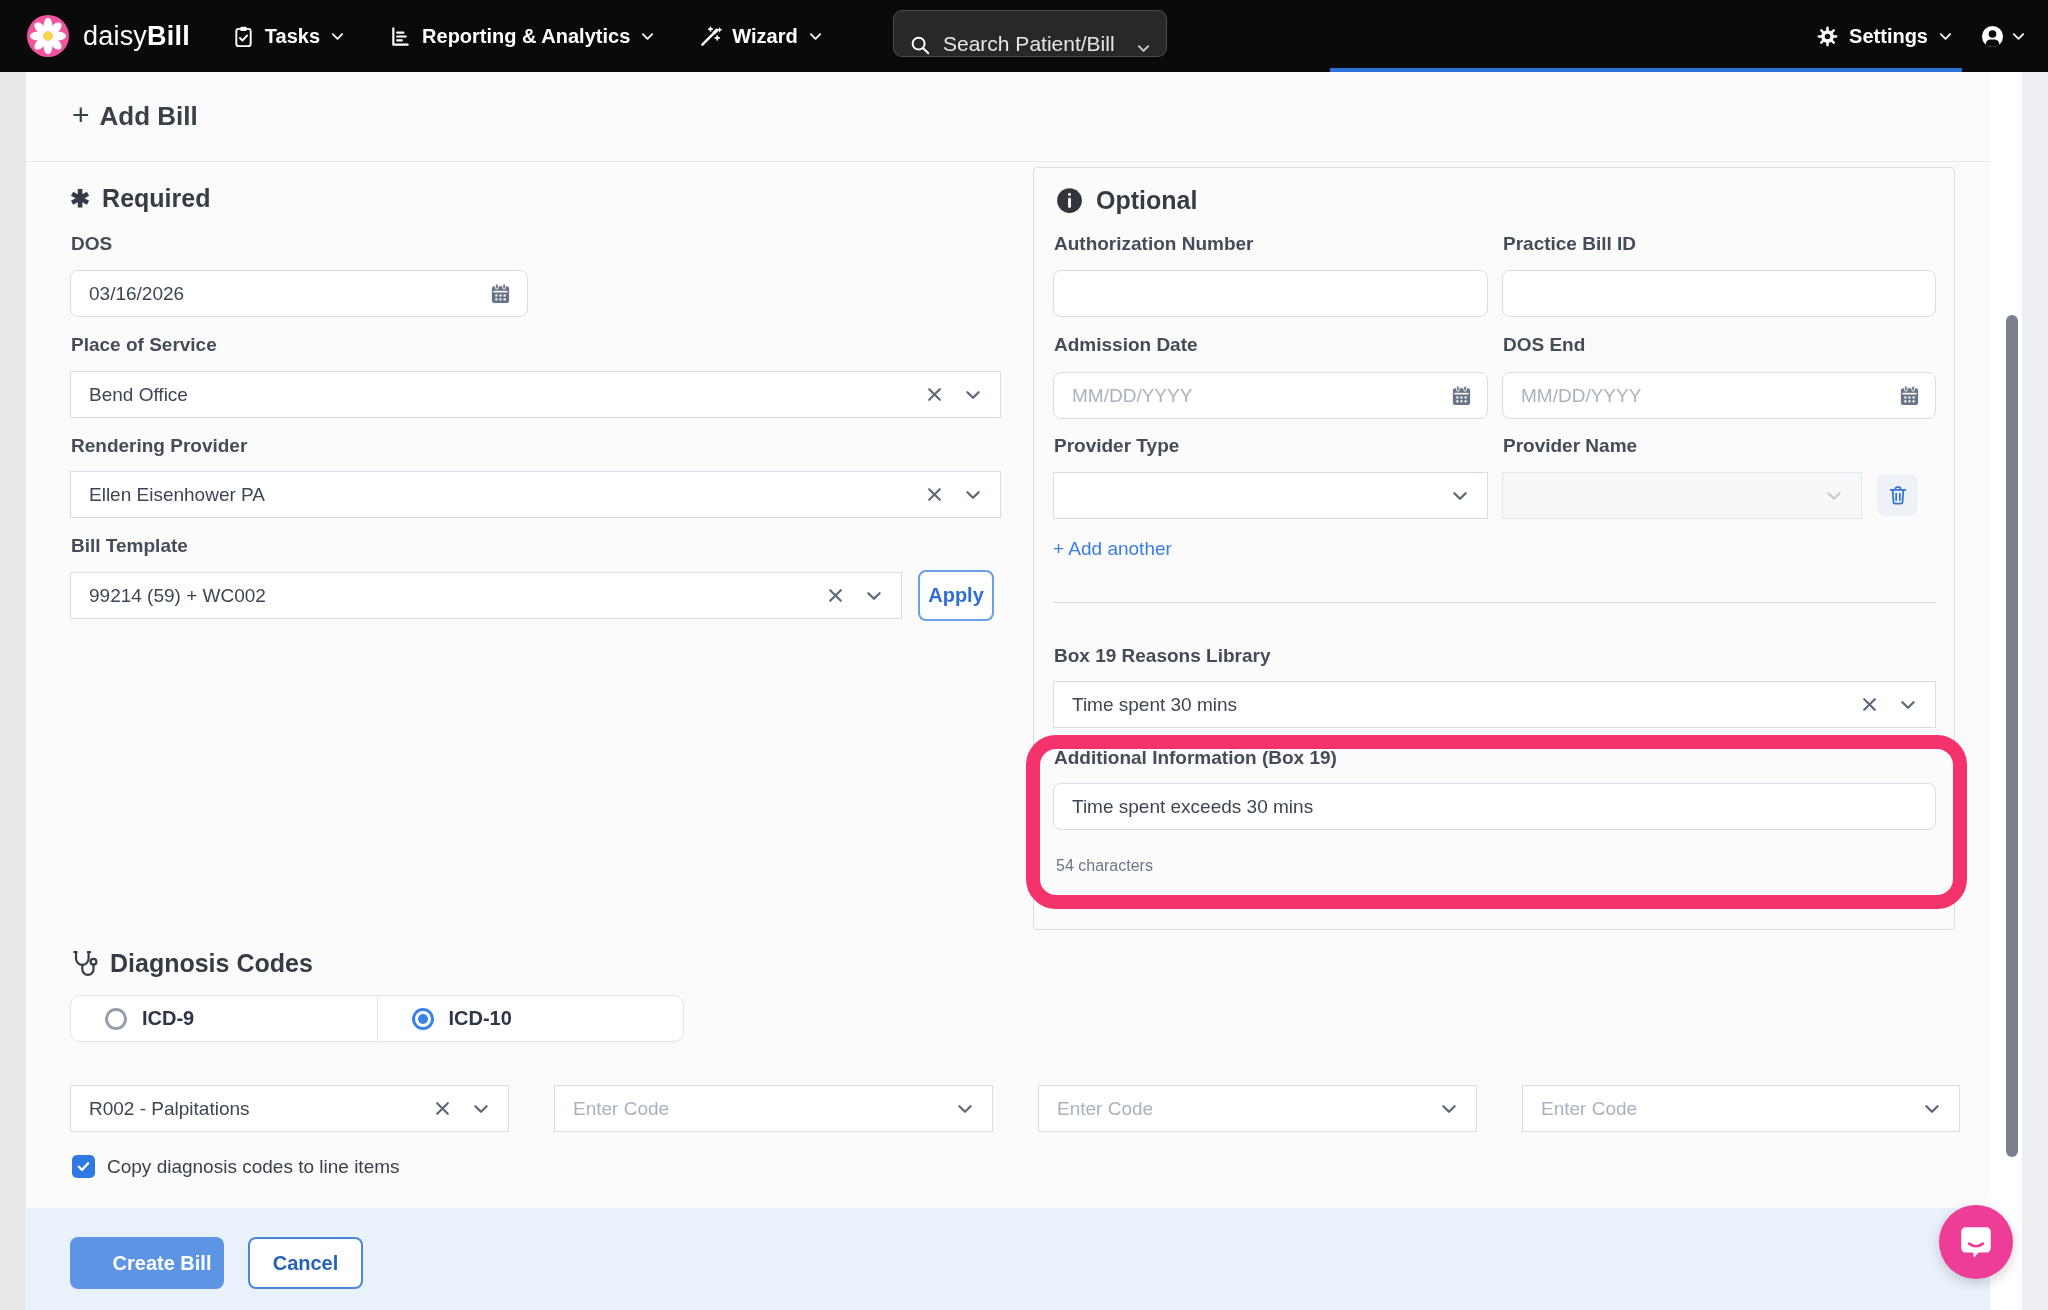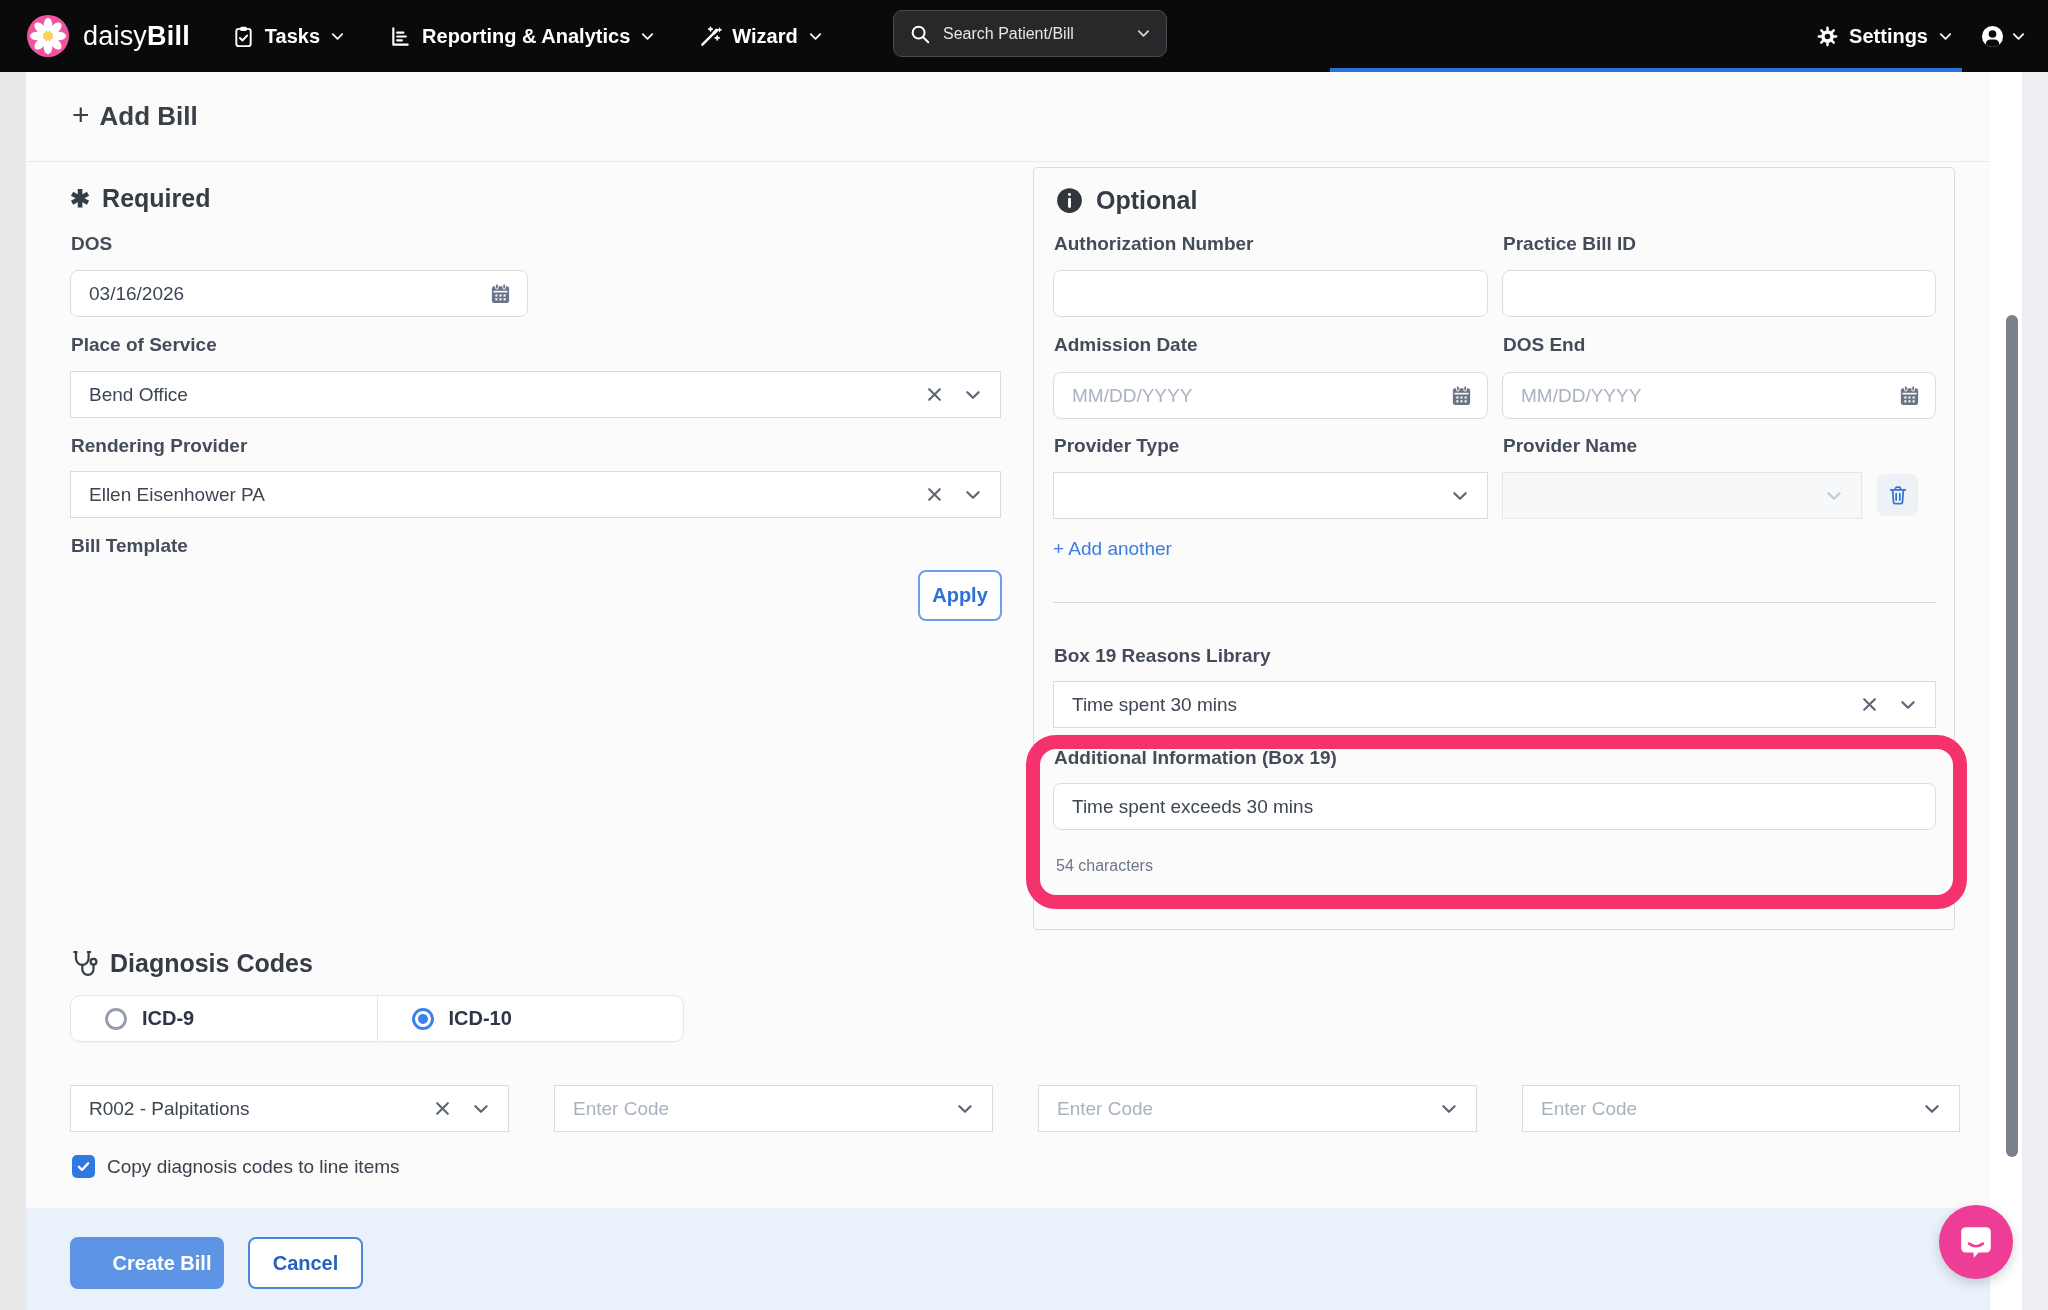--- a/index.html
+++ b/index.html
@@ -8,21 +8,21 @@
   .abs{position:absolute;}
 
   
   .nav{position:absolute;top:0;left:0;width:2048px;height:72px;background:#0a0a0b;display:flex;align-items:center;color:#fff;}
   .brand{display:flex;align-items:center;gap:13px;margin-left:26px;margin-right:42px;}
   .brand-text{font-size:27px;letter-spacing:.2px;color:#fff;}
   .brand-text b{font-weight:700;}
   .nav-item{display:flex;align-items:center;gap:10px;margin-right:44px;font-size:20px;font-weight:700;color:#fff;cursor:pointer;white-space:nowrap;}
   .nav-item svg.mi{width:23px;height:23px;}
   .chev{width:15px;height:15px;opacity:.95;}
-  .search-btn{position:absolute;left:893px;top:10px;width:274px;height:47px;background:#28282b;border:1px solid #4b4b4f;border-radius:9px;display:flex;align-items:center;padding:0 15px;box-sizing:border-box;gap:12px;color:#e6e6e8;font-size:16px;cursor:pointer;}
+  .search-btn{position:absolute;left:893px;top:10px;width:274px;height:47px;background:#28282b;border:1px solid #4b4b4f;border-radius:9px;display:flex;align-items:flex-end;padding:0 15px;box-sizing:border-box;gap:12px;color:#e6e6e8;font-size:21px;cursor:pointer;}
   .search-btn .chev{margin-left:auto;}
   .nav-right{position:absolute;right:22px;top:0;height:72px;display:flex;align-items:center;gap:28px;}
   .nav-active-line{position:absolute;left:1330px;top:68px;width:632px;height:4px;background:#2d72da;}
 
   
   .card{position:absolute;left:26px;top:72px;width:1964px;height:1238px;background:#fbfbfb;}
   .page-header{position:absolute;left:26px;top:72px;width:1964px;height:89px;background:#fbfbfb;border-bottom:1px solid #e7e9ec;display:flex;align-items:center;}
   .page-title{display:flex;align-items:center;gap:10px;margin-left:46px;font-size:26px;font-weight:700;color:#3a4048;}
   .page-title .plus{font-weight:400;font-size:30px;line-height:1;color:#3a4048;transform:translateY(-2px);}
   .scroll-track{position:absolute;left:1990px;top:72px;width:32px;height:1238px;background:#ffffff;}
@@ -62,21 +62,21 @@
   .radio.checked::after{content:"";position:absolute;left:3px;top:3px;width:10px;height:10px;border-radius:50%;background:#3b82e8;}
   .checkbox{position:absolute;left:72px;top:1155px;width:23px;height:23px;border-radius:5px;background:#3079e3;display:flex;align-items:center;justify-content:center;cursor:pointer;}
   .checkbox svg{width:15px;height:15px;color:#fff;}
   .check-label{position:absolute;left:107px;top:1156px;font-size:19px;color:#3a414e;white-space:nowrap;}
 
   
   .footer{position:absolute;left:26px;top:1208px;width:1964px;height:102px;background:#e9f2fb;}
   .btn{position:absolute;box-sizing:border-box;border-radius:8px;font-size:20px;font-weight:700;display:flex;align-items:center;justify-content:center;cursor:pointer;font-family:"Liberation Sans",sans-serif;}
   .btn-primary{left:70px;top:1237px;width:154px;height:52px;background:#5e94e4;color:#fff;border:none;padding-left:36px;}
   .btn-secondary{left:248px;top:1237px;width:115px;height:52px;background:#fff;color:#2661bd;border:2px solid #4c86d8;}
-  .apply-btn{position:absolute;left:918px;top:570px;width:84px;height:51px;background:#fff;border:2px solid #6ba0e8;border-radius:8px;color:#2e6fd6;font-size:20px;font-weight:700;display:flex;align-items:center;justify-content:center;cursor:pointer;}
+  .apply-btn{position:absolute;left:918px;top:570px;width:76px;height:51px;background:#fff;border:2px solid #6ba0e8;border-radius:8px;color:#2e6fd6;font-size:20px;font-weight:700;display:flex;align-items:center;justify-content:center;cursor:pointer;}
 
   .chat-btn{position:absolute;left:1939px;top:1205px;width:74px;height:74px;border-radius:50%;background:#ee3d96;box-shadow:0 4px 12px rgba(0,0,0,.18);display:flex;align-items:center;justify-content:center;cursor:pointer;}
 </style>
 </head>
 <body>
 
 <div class="screen">
 
   <div class="card"></div>
 
@@ -240,20 +240,29 @@
     <span class="val">Ellen Eisenhower PA</span>
     <svg class="sel-x" viewBox="0 0 16 16">
         <path d="M3 3l10 10M13 3L3 13" stroke="currentColor" stroke-width="2" stroke-linecap="round"></path>
       </svg>
     <svg class="sel-chev" viewBox="0 0 16 16">
         <path d="M3 5.5 8 10.5 13 5.5" fill="none" stroke="currentColor" stroke-width="2" stroke-linecap="round" stroke-linejoin="round"></path>
       </svg>
   </div>
 
   <div class="flabel" style="left:71px;top:535px;">Bill Template</div>
+  <div class="selectbox" style="left:70px;top:572px;width:832px;">
+    <span class="val">99214 (59) + WC002</span>
+    <svg class="sel-x" viewBox="0 0 16 16">
+        <path d="M3 3l10 10M13 3L3 13" stroke="currentColor" stroke-width="2" stroke-linecap="round"></path>
+      </svg>
+    <svg class="sel-chev" viewBox="0 0 16 16">
+        <path d="M3 5.5 8 10.5 13 5.5" fill="none" stroke="currentColor" stroke-width="2" stroke-linecap="round" stroke-linejoin="round"></path>
+      </svg>
+  </div>
   <button class="apply-btn">Apply</button>
 
   <div class="opt-panel"></div>
 
   <div class="sec-title" style="left:1056px;top:186px;gap:13px;">
     <svg width="27" height="27" viewBox="0 0 24 24">
       <circle cx="12" cy="12" r="11" fill="#32363c"></circle>
       <rect x="10.7" y="5.4" width="2.6" height="2.6" rx="1.3" fill="#fff"></rect>
       <rect x="10.7" y="9.6" width="2.6" height="9" rx="1.3" fill="#fff"></rect>
     </svg>

